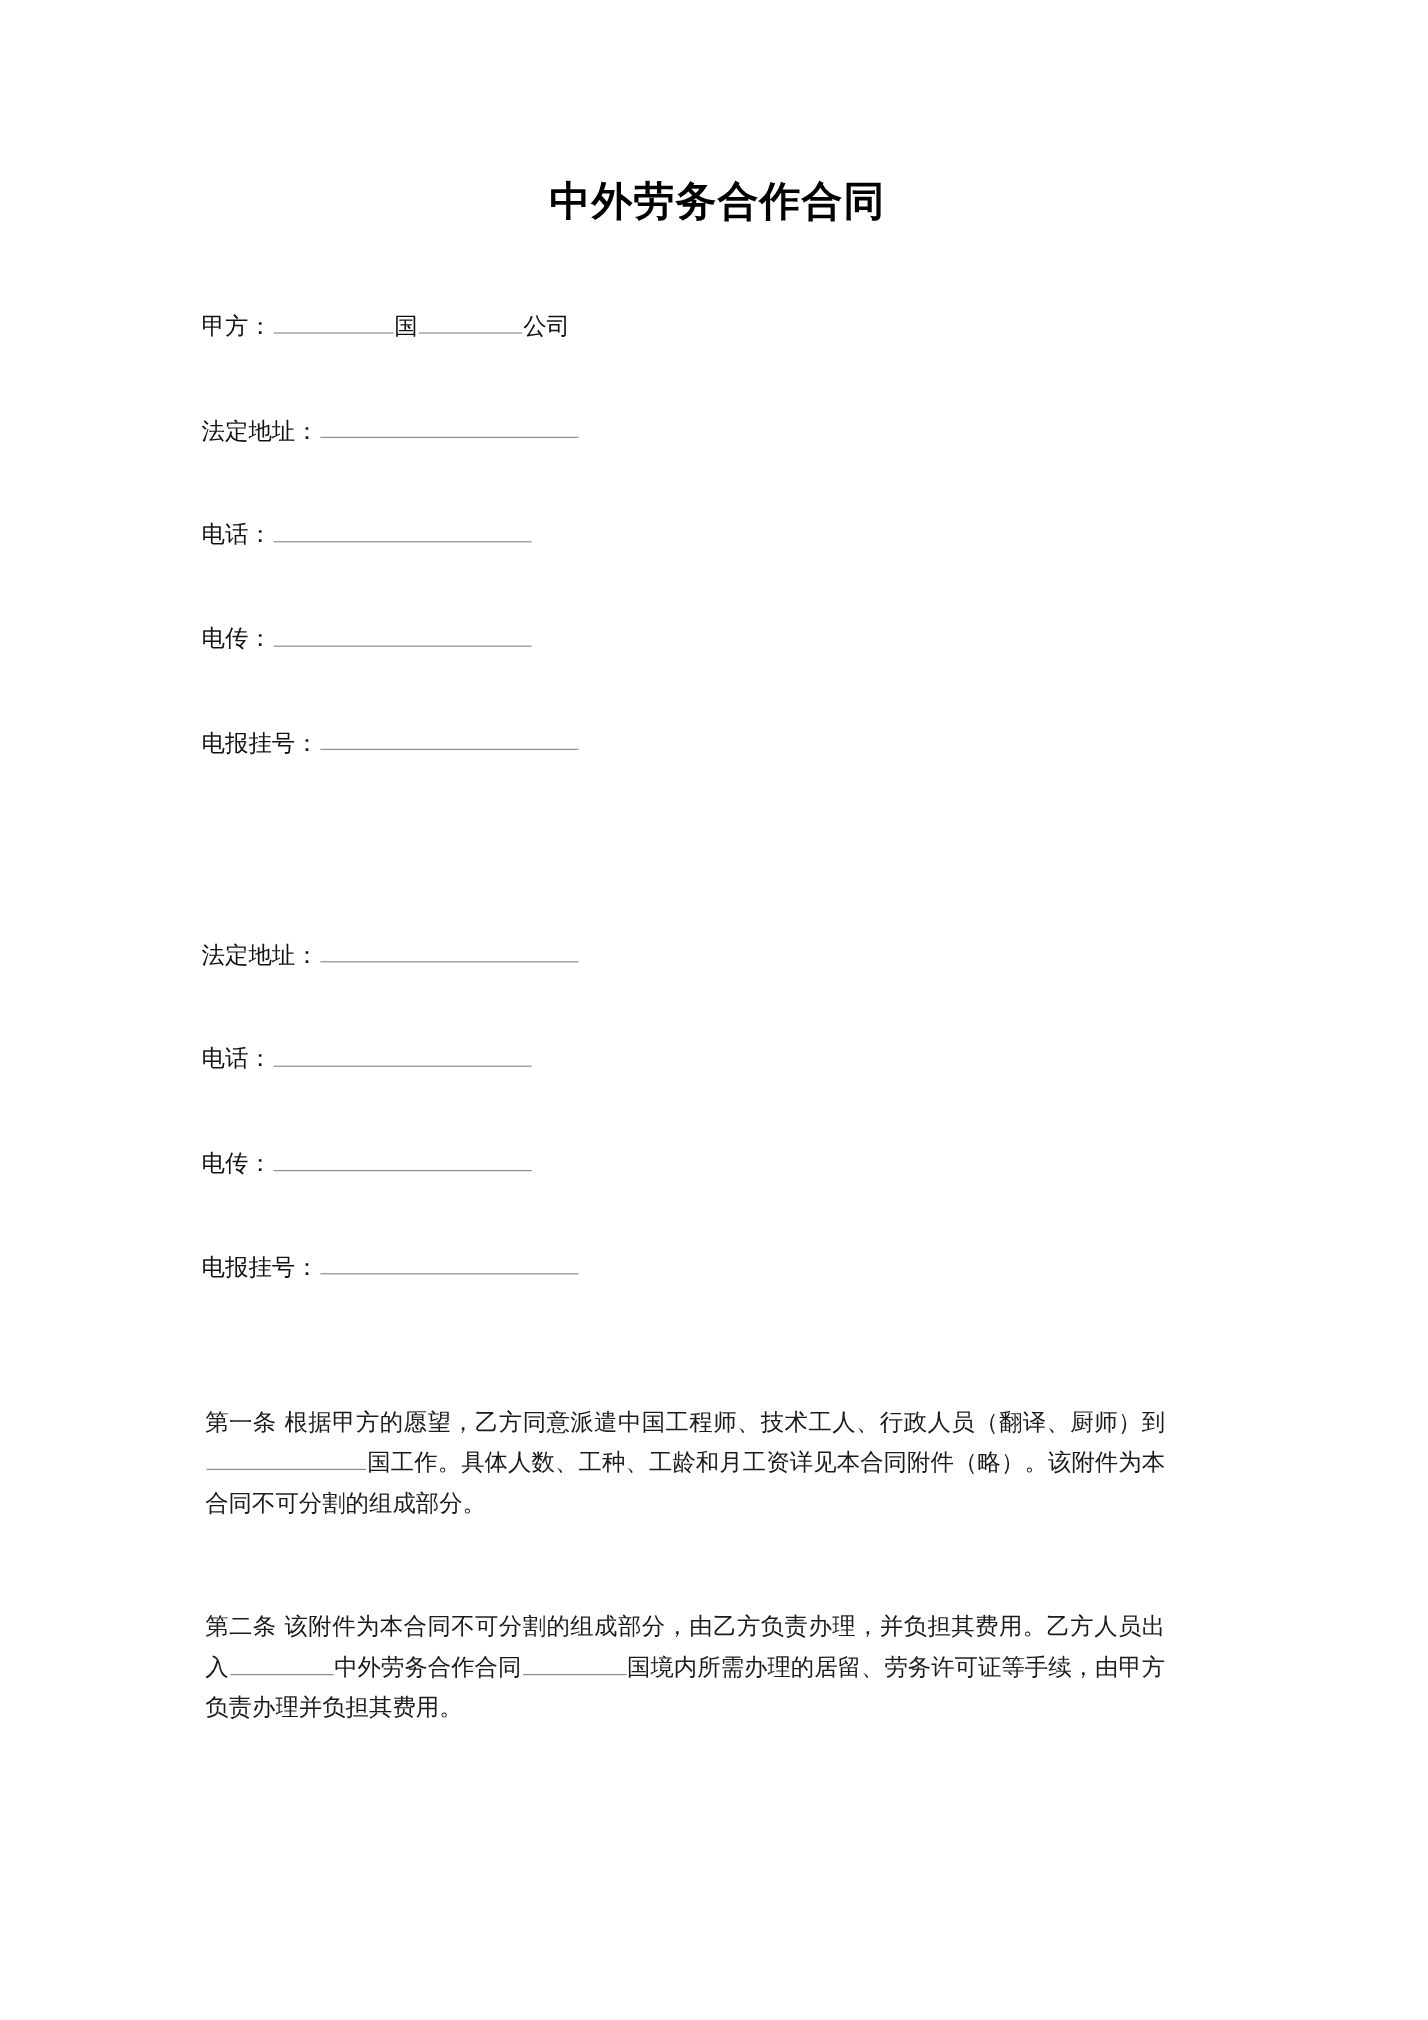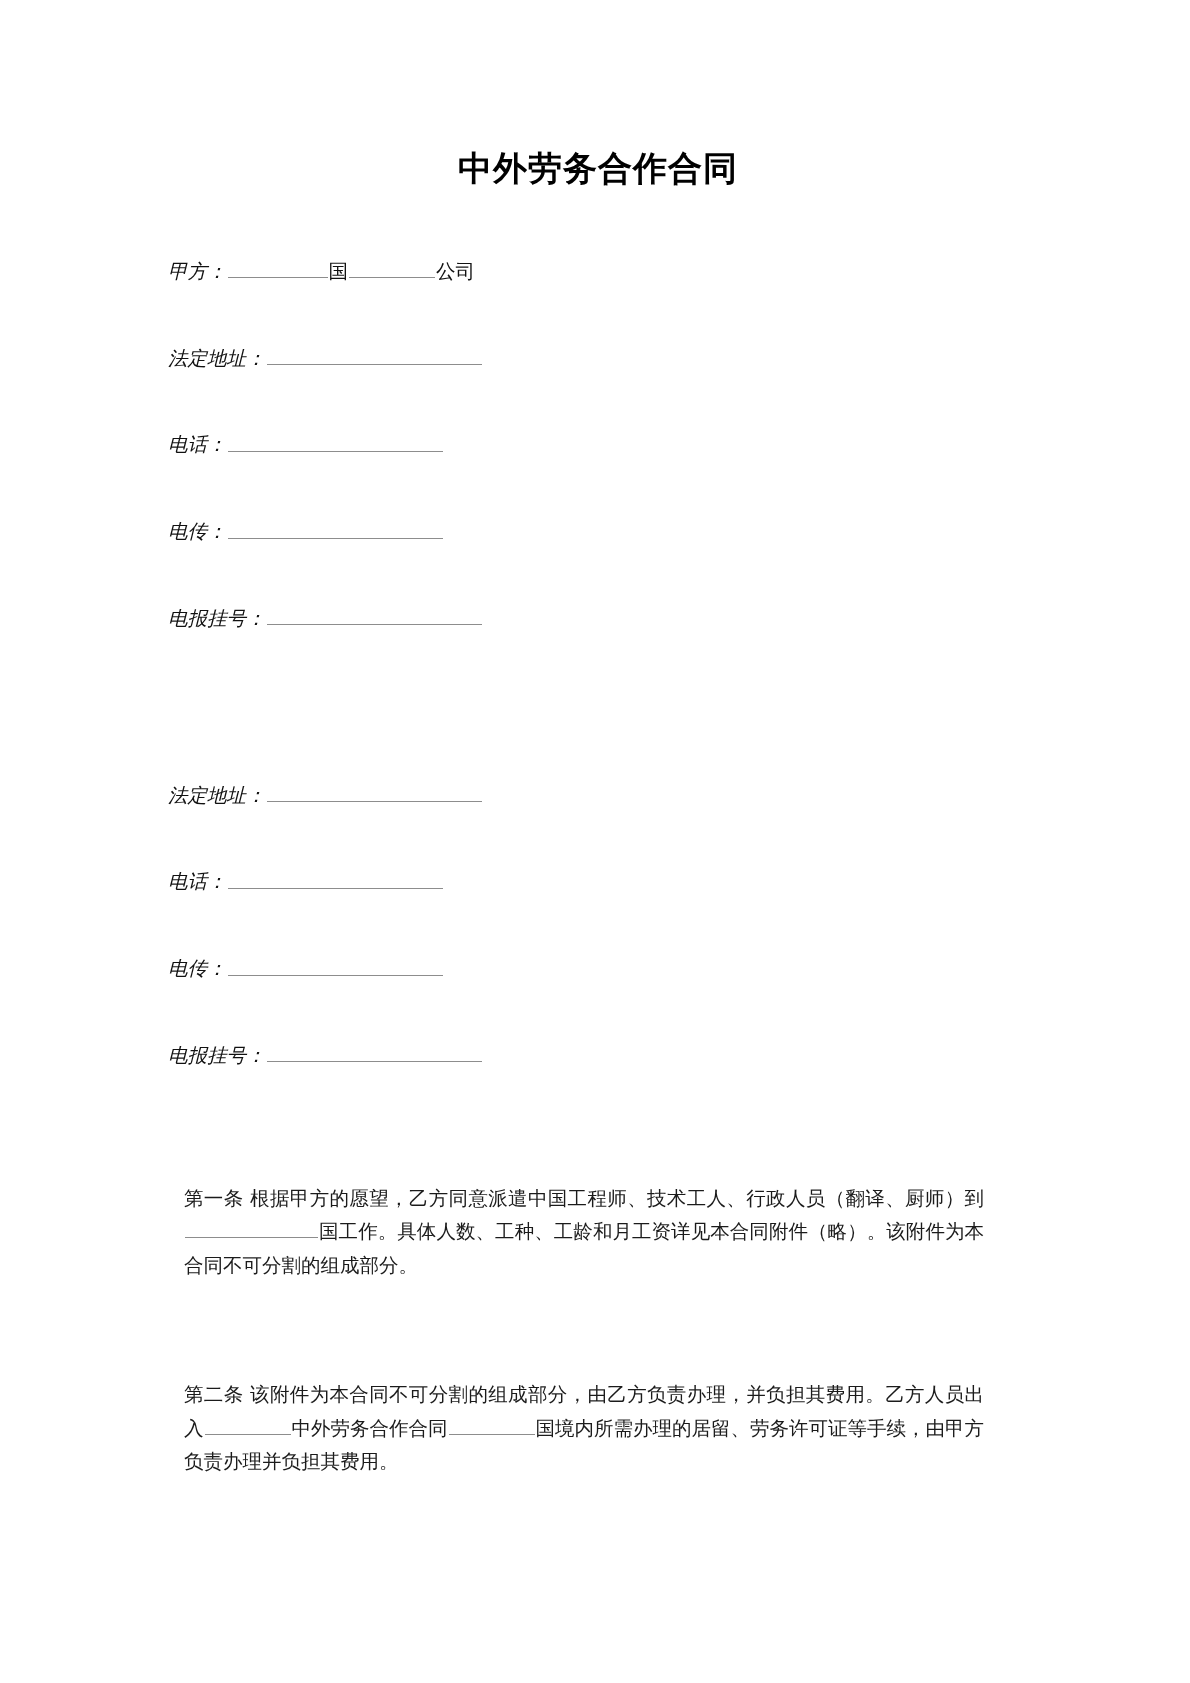--- a/index.html
+++ b/index.html
@@ -48,21 +48,20 @@
   }
   .field-row {
     font-size: 19.5px;
     line-height: 1.4;
     color: #1b1b1b;
     white-space: nowrap;
     margin: 0;
   }
   .field-label {
     color: #111;
-    font-style: italic;
   }
   .blank {
     display: inline-block;
     border-bottom: 1px solid #8d8d8d;
     vertical-align: baseline;
     height: 1.05em;
     margin: 0 1px;
   }
   .blank-xs { width: 86px; }
   .blank-s  { width: 100px; }
@@ -78,21 +77,21 @@
   .gap-field       { height: 58px; }
   .gap-partyB      { height: 90px; }
 
   
   .article {
     font-size: 19.5px;
     line-height: 1.72;
     color: #1b1b1b;
     text-align: justify;
     text-justify: inter-ideograph;
-    margin: 16px;
+    margin: 3px;
     width: 800px;
   }
   .article .blank {
     border-bottom: 1px solid #8d8d8d;
   }
   .article-head {
     white-space: nowrap;
   }
   .spacer-l { height: 96px; }
   .spacer-m { height: 64px; }

